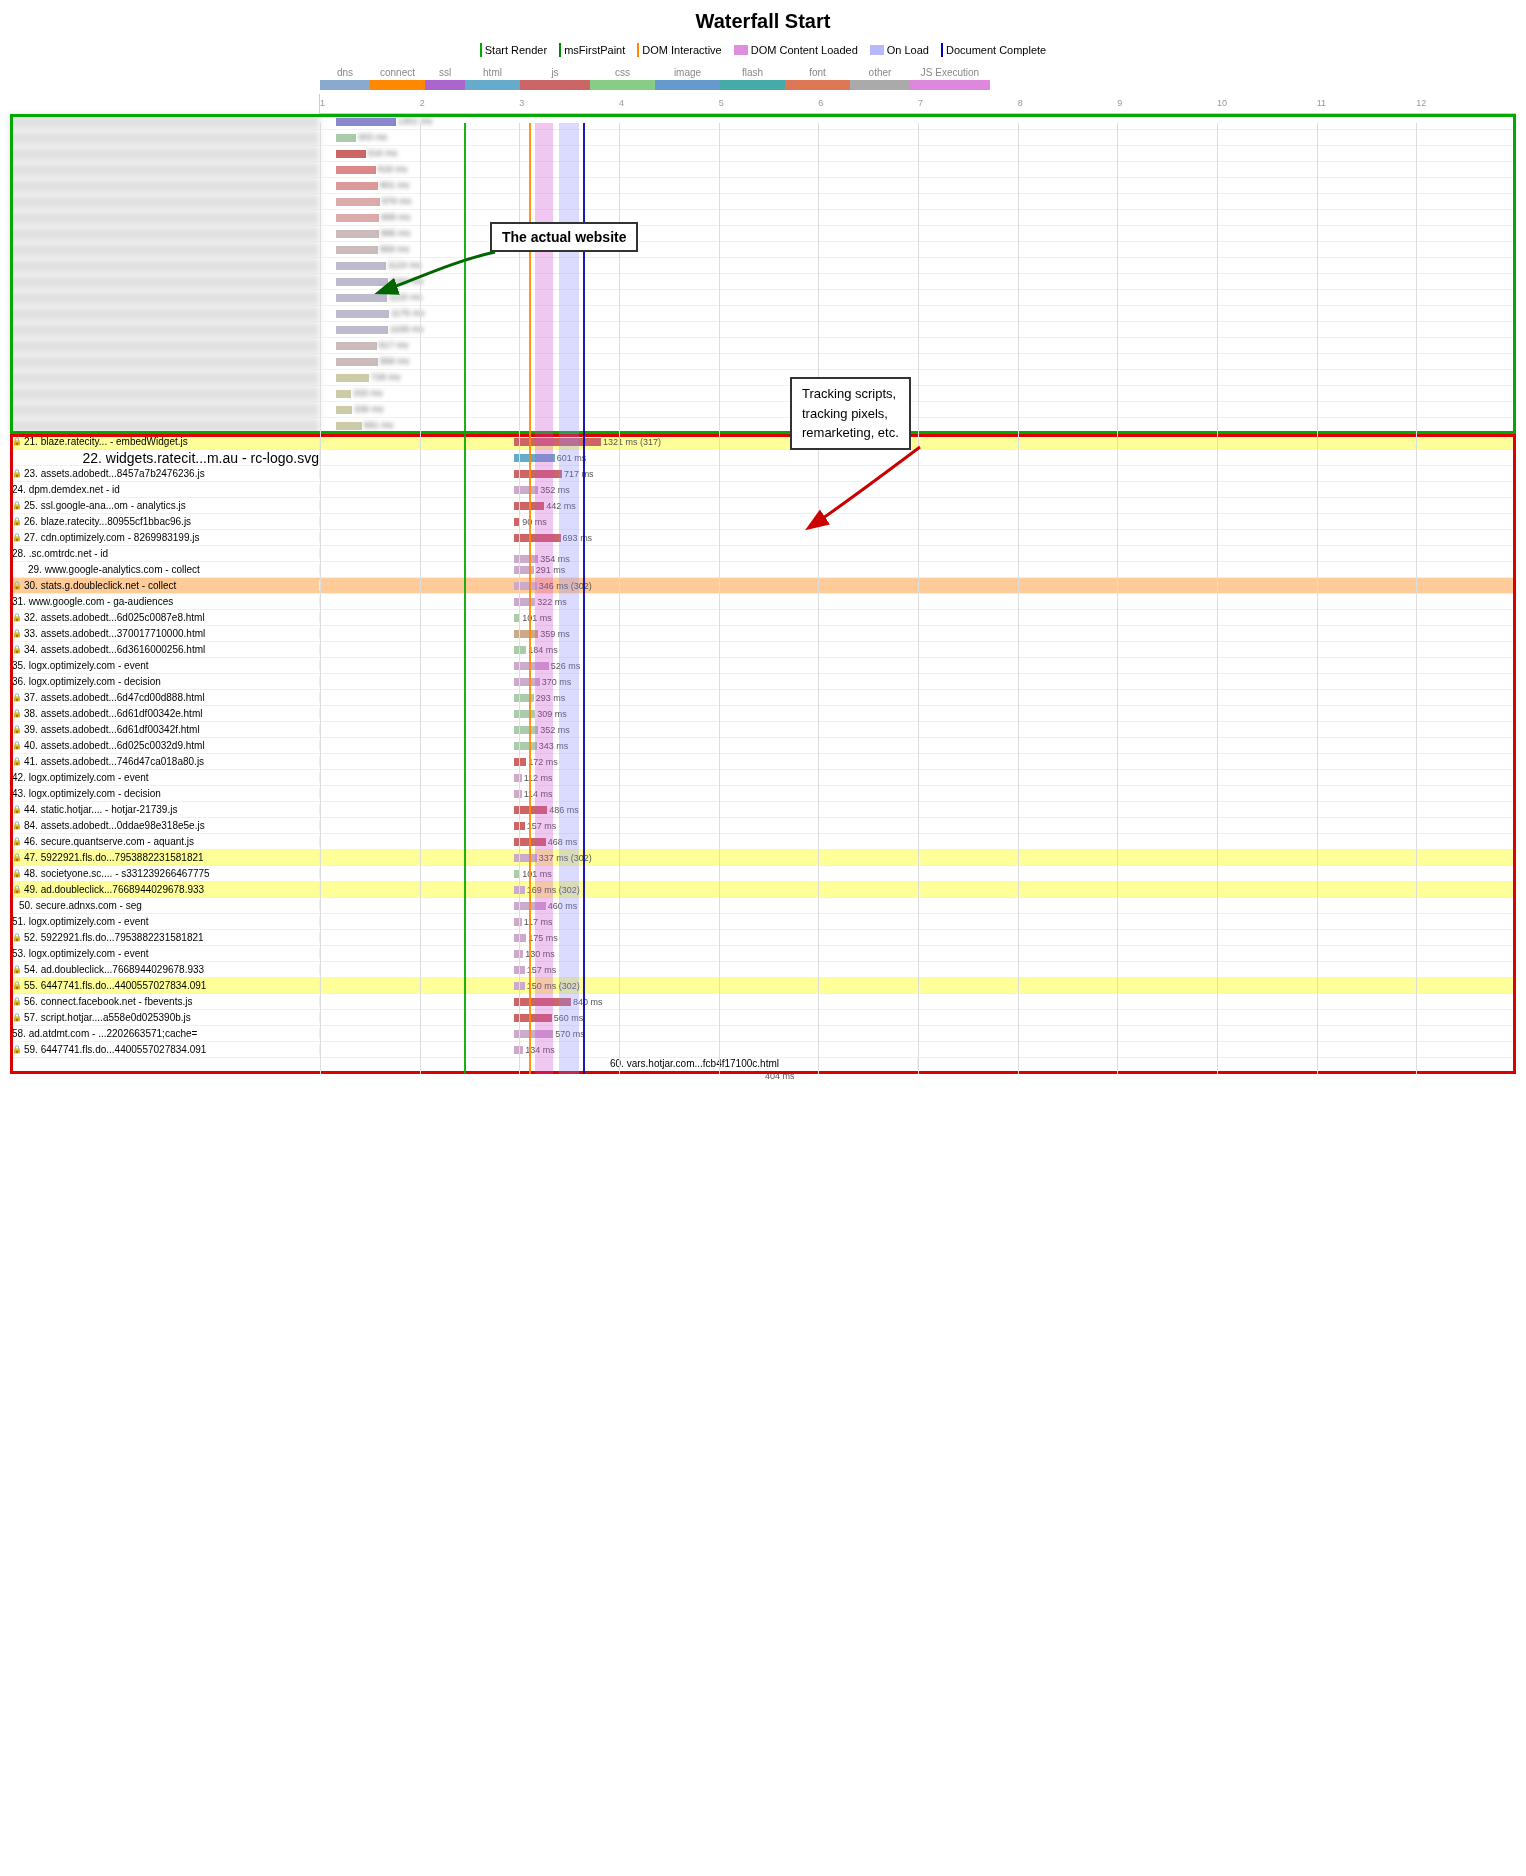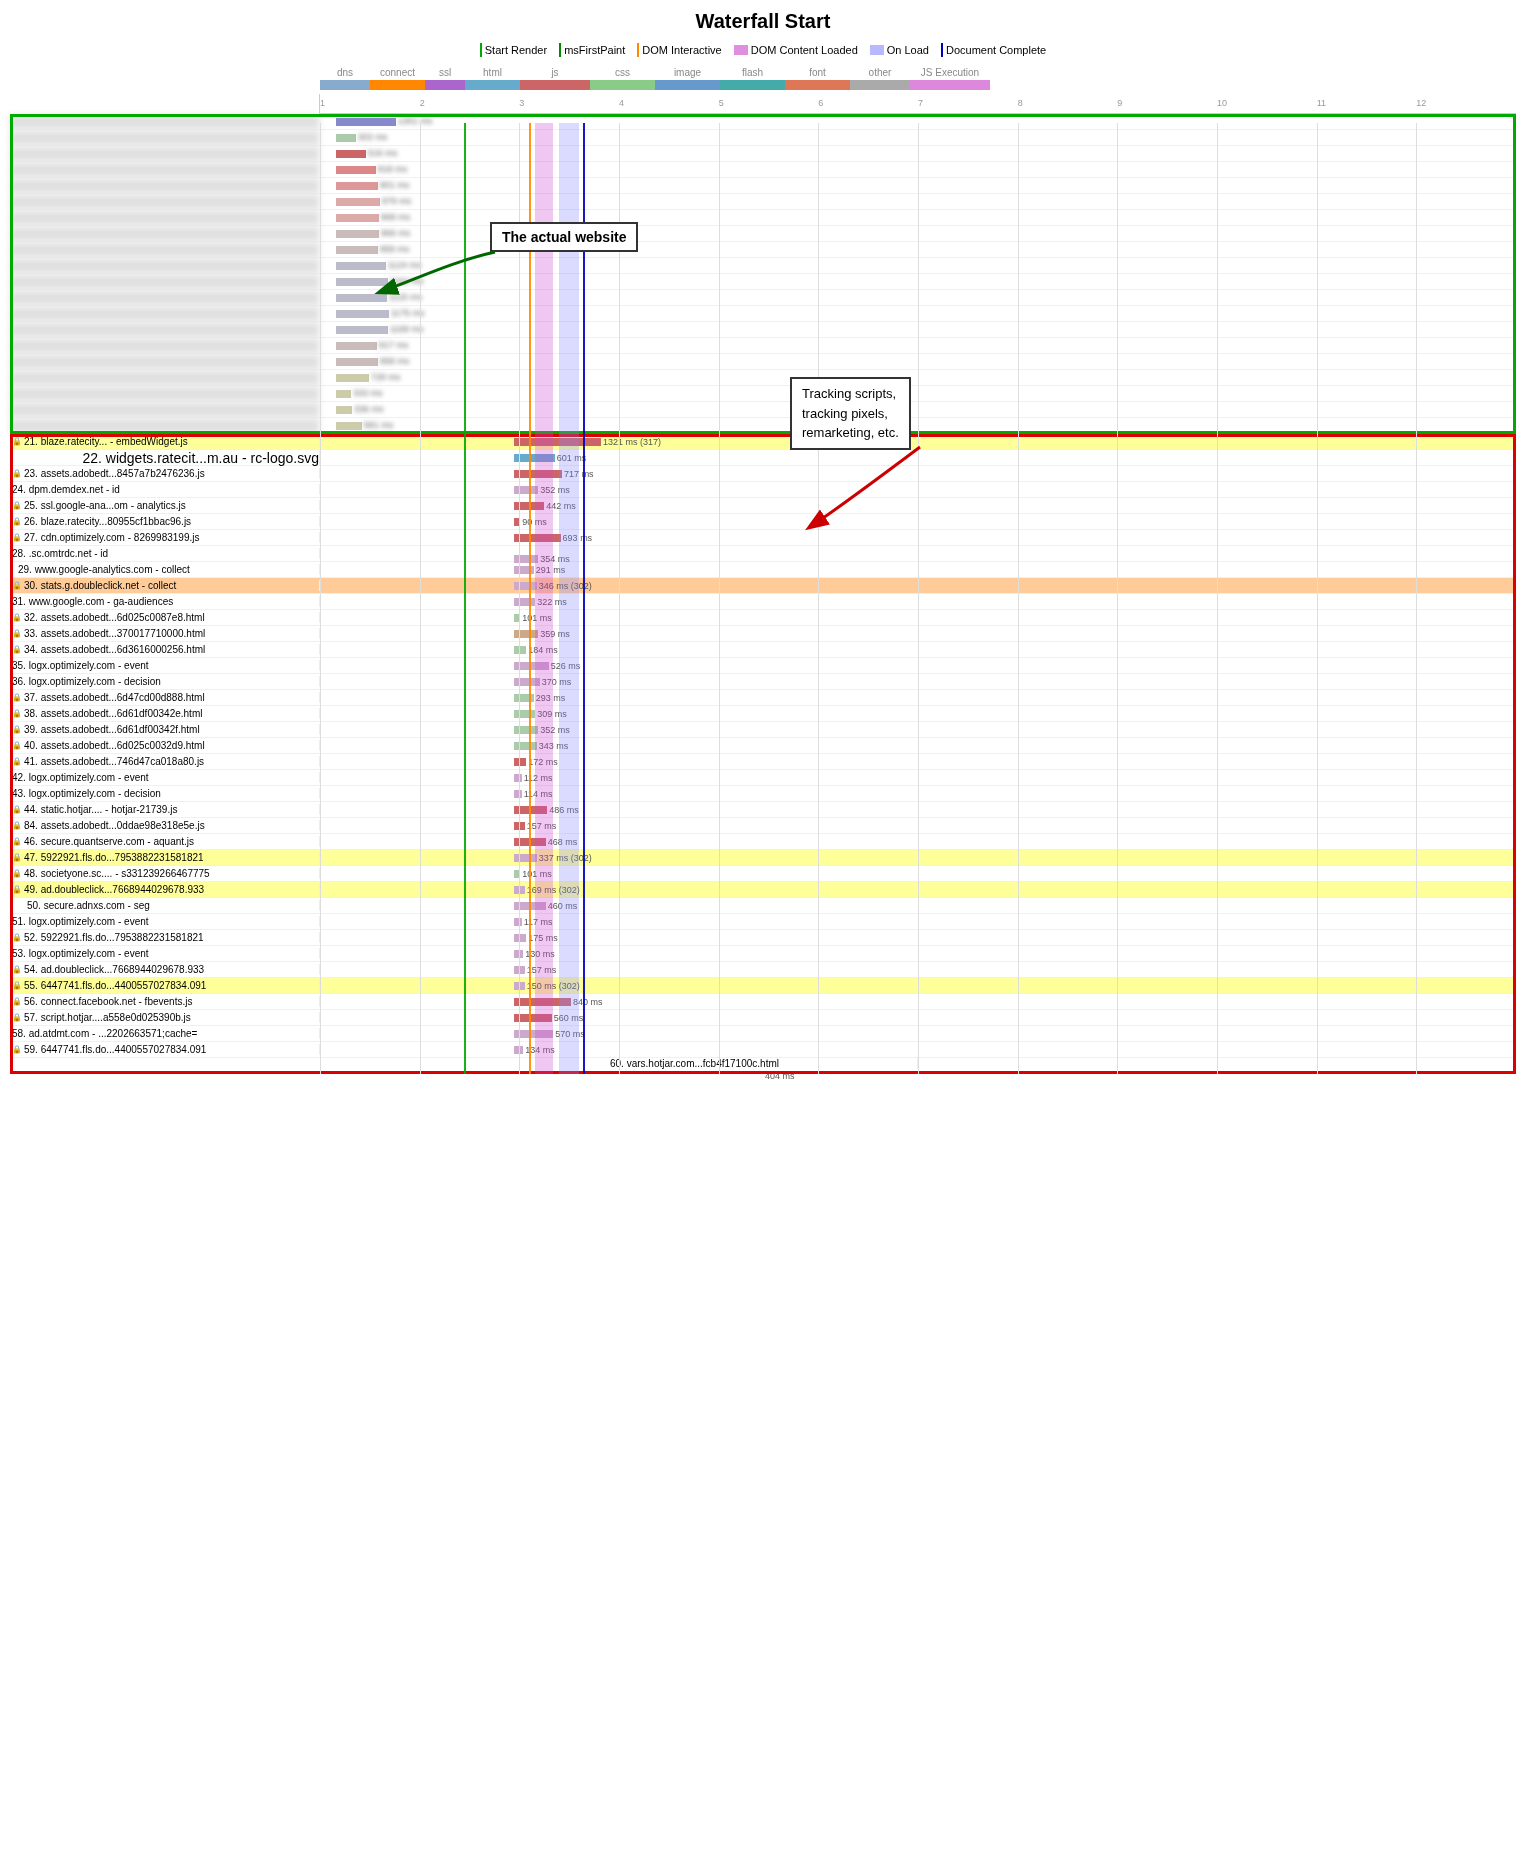--- a/index.html
+++ b/index.html
@@ -327,21 +327,21 @@
             <div style="display: flex; align-items: center; height: 16px; border-bottom: 1px solid rgb(240, 240, 240);">
               <div style="width: 310px; min-width: 310px; font-size: 10px; overflow: hidden; white-space: nowrap; text-overflow: ellipsis; padding-left: 2px; display: flex; align-items: flex-end; gap: 2px; border-right: 1px solid rgb(238, 238, 238);">
                 <span>28.              .sc.omtrdc.net - id</span>
               </div>
               <div style="flex: 1 1 0%; position: relative; height: 14px; margin-top: 10px;">
                 <div style="position: absolute; left: 16.2435%; width: 2%; height: 8px; top: 3px; background: rgb(204, 170, 204);"></div>
                 <span style="position: absolute; left: calc(18.2435% + 2px); top: 2px; font-size: 9px; color: rgb(85, 85, 85); white-space: nowrap;">354 ms</span>
               </div>
             </div>
             <div style="display: flex; align-items: center; height: 16px; border-bottom: 1px solid rgb(240, 240, 240);">
-              <div style="width: 310px; min-width: 310px; font-size: 10px; overflow: hidden; white-space: nowrap; text-overflow: ellipsis; padding-left: 8px; display: flex; align-items: center; gap: 2px; border-right: 1px solid rgb(238, 238, 238);">
+              <div style="width: 310px; min-width: 310px; font-size: 10px; overflow: hidden; white-space: nowrap; text-overflow: ellipsis; padding-left: 18px; display: flex; align-items: center; gap: 2px; border-right: 1px solid rgb(238, 238, 238);">
                 <span>29. www.google-analytics.com - collect</span>
               </div>
               <div style="flex: 1 1 0%; position: relative; height: 14px;">
                 <div style="position: absolute; left: 16.2435%; width: 1.625%; height: 8px; top: 3px; background: rgb(204, 170, 204);"></div>
                 <span style="position: absolute; left: calc(17.8685% + 2px); top: 2px; font-size: 9px; color: rgb(85, 85, 85); white-space: nowrap;">291 ms</span>
               </div>
             </div>
             <div style="display: flex; align-items: center; height: 16px; border-bottom: 1px solid rgb(240, 240, 240); background: rgb(255, 204, 153);">
               <div style="width: 310px; min-width: 310px; font-size: 10px; overflow: hidden; white-space: nowrap; text-overflow: ellipsis; padding-left: 2px; display: flex; align-items: center; gap: 2px; border-right: 1px solid rgb(238, 238, 238);">
                 <span style="font-size: 8px;">🔒</span>
@@ -531,21 +531,21 @@
               <div style="width: 310px; min-width: 310px; font-size: 10px; overflow: hidden; white-space: nowrap; text-overflow: ellipsis; padding-left: 2px; display: flex; align-items: center; gap: 2px; border-right: 1px solid rgb(238, 238, 238);">
                 <span style="font-size: 8px;">🔒</span>
                 <span>49. ad.doubleclick...7668944029678.933</span>
               </div>
               <div style="flex: 1 1 0%; position: relative; height: 14px;">
                 <div style="position: absolute; left: 16.2435%; width: 0.875%; height: 8px; top: 3px; background: rgb(204, 170, 204);"></div>
                 <span style="position: absolute; left: calc(17.1185% + 2px); top: 2px; font-size: 9px; color: rgb(85, 85, 85); white-space: nowrap;">169 ms (302)</span>
               </div>
             </div>
             <div style="display: flex; align-items: center; height: 16px; border-bottom: 1px solid rgb(240, 240, 240);">
-              <div style="width: 310px; min-width: 310px; font-size: 10px; overflow: hidden; white-space: nowrap; text-overflow: ellipsis; padding-left: 17px; display: flex; align-items: center; gap: 2px; border-right: 1px solid rgb(238, 238, 238);">
+              <div style="width: 310px; min-width: 310px; font-size: 10px; overflow: hidden; white-space: nowrap; text-overflow: ellipsis; padding-left: 9px; display: flex; align-items: center; gap: 2px; border-right: 1px solid rgb(238, 238, 238);">
                 <span>50. secure.adnxs.com - seg</span>
               </div>
               <div style="flex: 1 1 0%; position: relative; height: 14px;">
                 <div style="position: absolute; left: 16.2435%; width: 2.625%; height: 8px; top: 3px; background: rgb(204, 170, 204);"></div>
                 <span style="position: absolute; left: calc(18.8685% + 2px); top: 2px; font-size: 9px; color: rgb(85, 85, 85); white-space: nowrap;">460 ms</span>
               </div>
             </div>
             <div style="display: flex; align-items: center; height: 16px; border-bottom: 1px solid rgb(240, 240, 240);">
               <div style="width: 310px; min-width: 310px; font-size: 10px; overflow: hidden; white-space: nowrap; text-overflow: ellipsis; padding-left: 2px; display: flex; align-items: center; gap: 2px; border-right: 1px solid rgb(238, 238, 238);">
                 <span>51. logx.optimizely.com - event</span>

